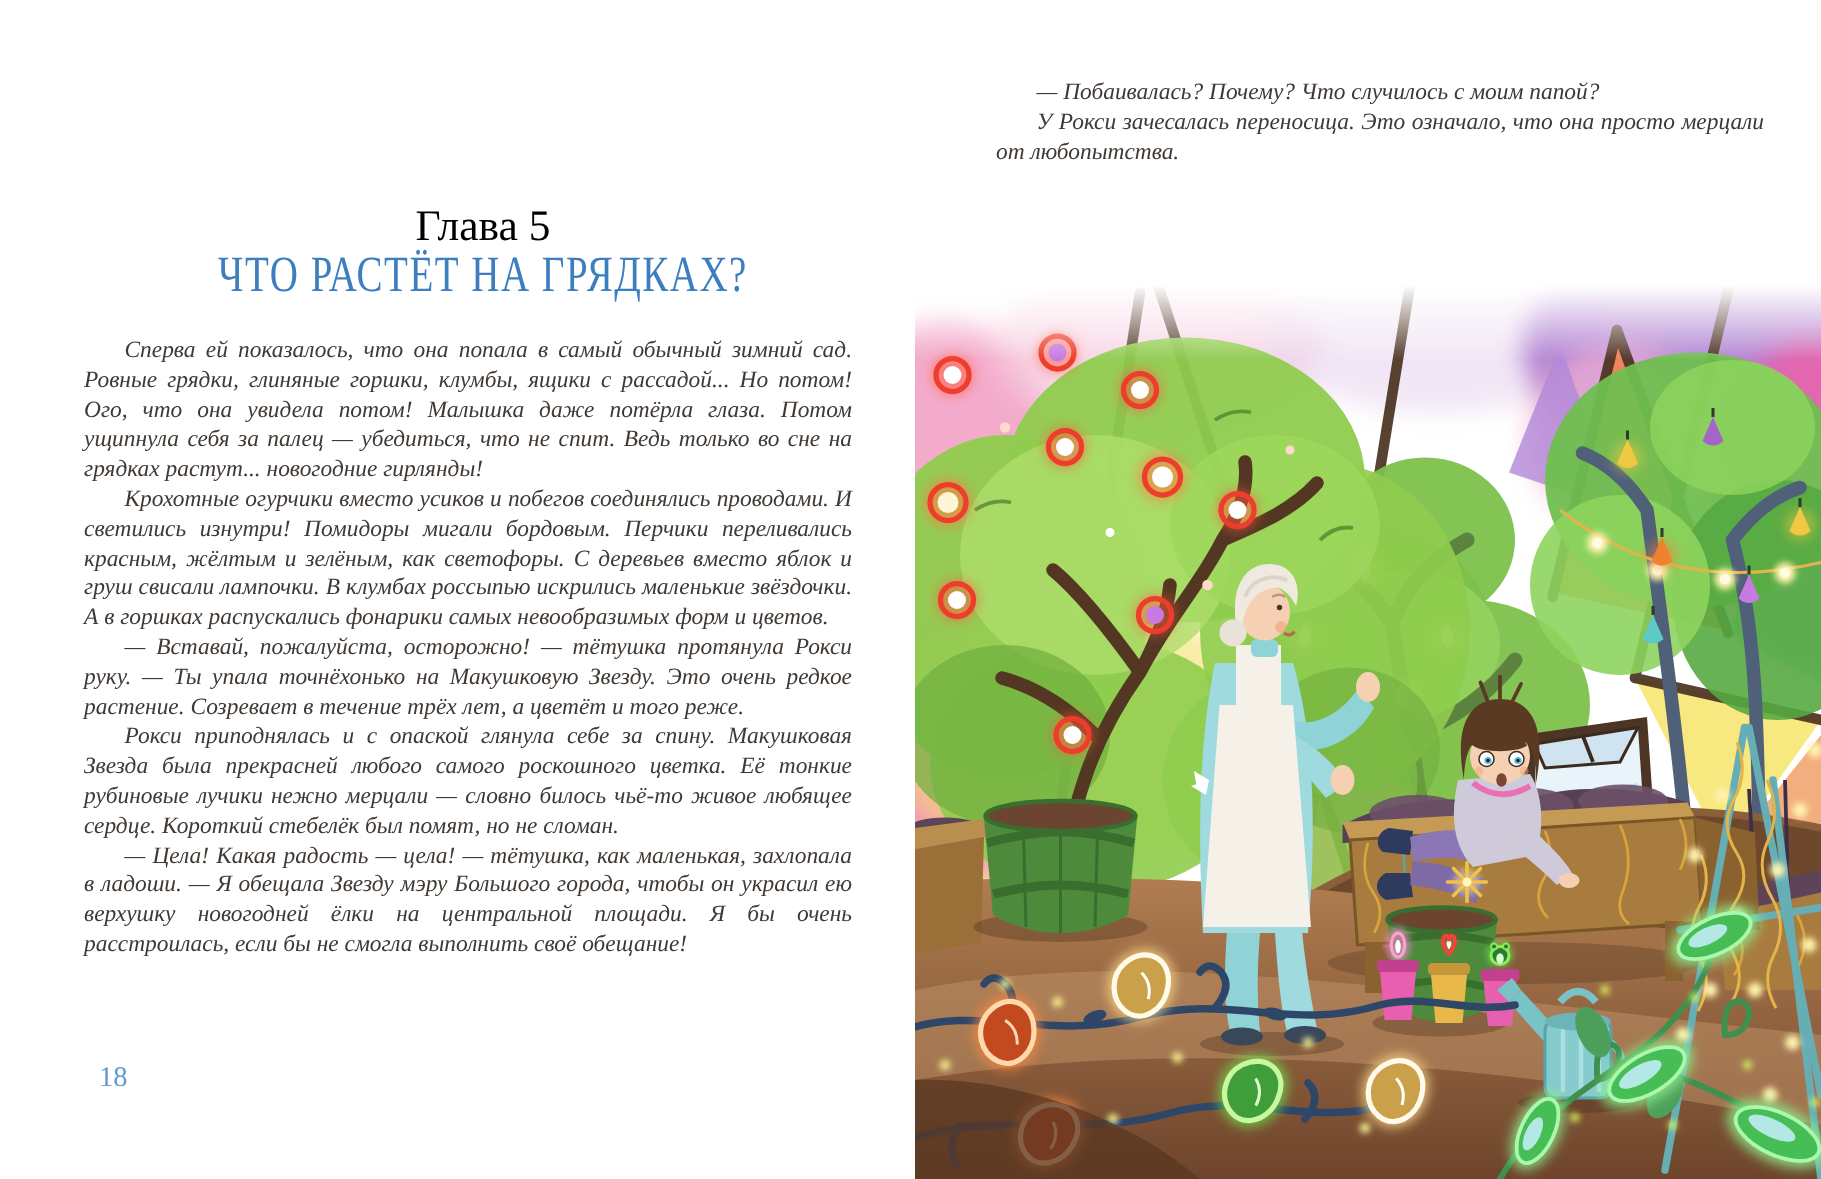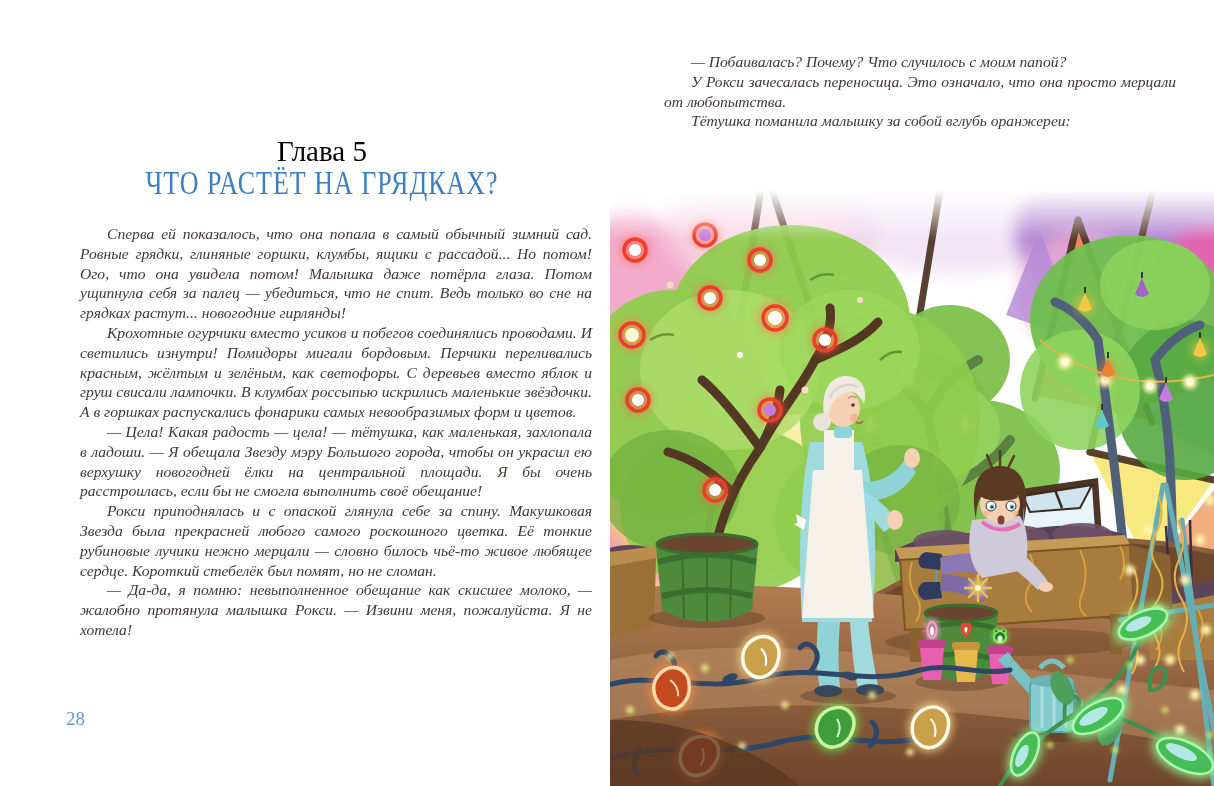--- a/index.html
+++ b/index.html
@@ -3,51 +3,50 @@
 <meta charset="utf-8">
 <style>
   html,body{margin:0;padding:0;background:#ffffff;}
   .spread{position:relative;width:1214px;height:786px;background:#ffffff;overflow:hidden;
           font-family:"Liberation Serif",serif;color:#3f3833;}
   .chapter-label{position:absolute;left:66px;top:135px;width:512px;margin:0;text-align:center;
                  font-size:29px;font-weight:400;color:#000000;}
   .chapter-title{position:absolute;left:66px;top:164px;width:512px;margin:0;text-align:center;
                  font-size:26px;font-weight:400;letter-spacing:1px;color:#3d7ec0;
                  transform:scaleY(1.3);transform-origin:top center;white-space:nowrap;}
-  .body-text{position:absolute;left:80px;top:224px;width:512px;font-size:15.6px;line-height:19.8px;
+  .body-text{position:absolute;left:56px;top:224px;width:512px;font-size:15.6px;line-height:19.8px;
              text-align:justify;}
   .body-text p{margin:0;text-indent:27px;font-style:italic;}
   .right-text{left:664px;top:52px;}
   .page-number{position:absolute;left:66px;top:708px;font-size:19px;color:#6399cf;}
   .illustration{position:absolute;left:610px;top:190px;width:604px;height:596px;margin:0;}
   .illustration svg{display:block;}
 </style>
 </head>
 <body>
 
 <div class="spread">
 
   <section class="page-left">
     <h2 class="chapter-label">Глава 5</h2>
     <h1 class="chapter-title">ЧТО РАСТЁТ НА ГРЯДКАХ?</h1>
     <div class="body-text">
       <p>Сперва ей показалось, что она попала в самый обычный зимний сад. Ровные грядки, глиняные горшки, клумбы, ящики с рассадой... Но потом! Ого, что она увидела потом! Малышка даже потёрла глаза. Потом ущипнула себя за палец — убедиться, что не спит. Ведь только во сне на грядках растут... новогодние гирлянды!</p>
       <p>Крохотные огурчики вместо усиков и побегов соединялись проводами. И светились изнутри! Помидоры мигали бордовым. Перчики переливались красным, жёлтым и зелёным, как светофоры. С деревьев вместо яблок и груш свисали лампочки. В клумбах россыпью искрились маленькие звёздочки. А в горшках распускались фонарики самых невообразимых форм и цветов.</p>
+      <p>— Вставай, пожалуйста, осторожно! — тётушка протянула Рокси руку. — Ты упала точнёхонько на Макушковую Звезду. Это очень редкое растение. Созревает в течение трёх лет, а цветёт и того реже.</p>
+      <p>Рокси приподнялась и с опаской глянула себе за спину. Макушковая Звезда была прекрасней любого самого роскошного цветка. Её тонкие рубиновые лучики нежно мерцали — словно билось чьё-то живое любящее сердце. Короткий стебелёк был помят, но не сломан.</p>
       <p>— Цела! Какая радость — цела! — тётушка, как маленькая, захлопала в ладоши. — Я обещала Звезду мэру Большого города, чтобы он украсил ею верхушку новогодней ёлки на центральной площади. Я бы очень расстроилась, если бы не смогла выполнить своё обещание!</p>
-      <p>Рокси приподнялась и с опаской глянула себе за спину. Макушковая Звезда была прекрасней любого самого роскошного цветка. Её тонкие рубиновые лучики нежно мерцали — словно билось чьё-то живое любящее сердце. Короткий стебелёк был помят, но не сломан.</p>
-      <p>— Да-да, я помню: невыполненное обещание как скисшее молоко, — жалобно протянула малышка Рокси. — Извини меня, пожалуйста. Я не хотела!</p>
     </div>
-    <div class="page-number">28</div>
+    <div class="page-number">18</div>
   </section>
 
   <section class="page-right">
     <div class="body-text right-text">
       <p>— Побаивалась? Почему? Что случилось с моим папой?</p>
       <p>У Рокси зачесалась переносица. Это означало, что она просто мерцали от любопытства.</p>
-      <p>Тётушка поманила малышку за собой вглубь оранжереи:</p>
     </div>
 
     <figure class="illustration">
       <svg width="604" height="596" viewBox="0 0 604 596" xmlns="http://www.w3.org/2000/svg">
         <defs>
           <filter id="b8" x="-60%" y="-60%" width="220%" height="220%">
               <feGaussianBlur stdDeviation="8"></feGaussianBlur>
             </filter>
           <filter id="b4" x="-60%" y="-60%" width="220%" height="220%">
               <feGaussianBlur stdDeviation="4"></feGaussianBlur>

